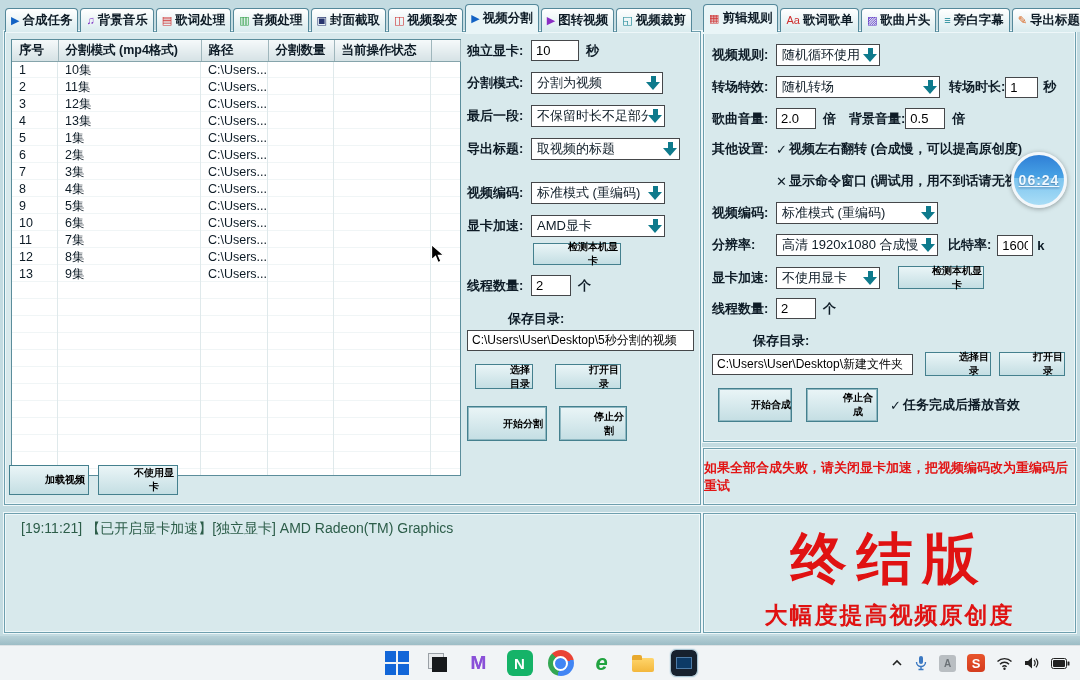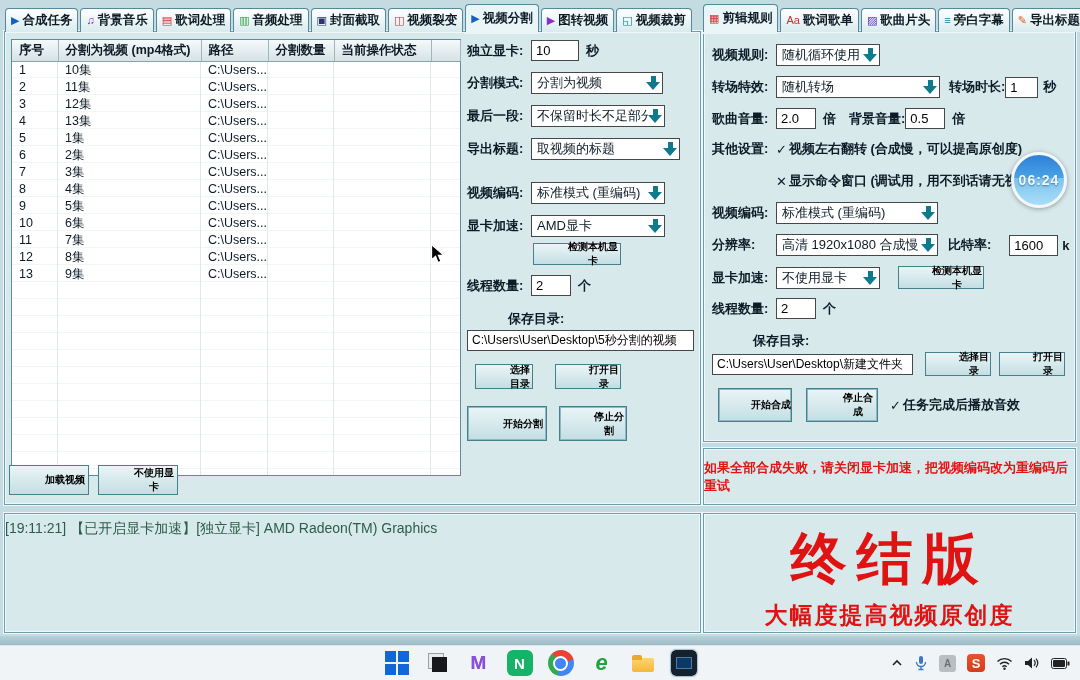--- a/index.html
+++ b/index.html
@@ -18,21 +18,21 @@
   .tab.active { height:28px; background:#e9f5f7; box-shadow:0 2px 0 #e9f5f7; }
   .tab .tico { font-size:11px; line-height:1; font-weight:400; }
 
   
   .panel { position:absolute; background:#d8e9ec; border:1px solid #6e9fae;
            box-shadow:0 0 0 1px #eef7f9, inset 0 0 0 1px #eef7f9; }
   .page-left   { left:4px;  top:31px;  width:697px; height:474px; }
   .page-right  { left:703px; top:31px; width:373px; height:411px; }
   .warn-box    { left:703px; top:448px; width:373px; height:57px; display:flex; align-items:center; justify-content:center; }
   .version-box { left:703px; top:513px; width:373px; height:120px; text-align:center; }
-  .log-box     { left:4px;  top:513px; width:697px; height:120px; padding:6px 0; }
+  .log-box     { left:4px;  top:513px; width:697px; height:120px; padding:6px 16px; }
 
   
   .table-wrap { position:absolute; left:6px; top:7px; width:450px; height:437px; background:#ffffff;
     border:1px solid #5b8d9b;
     background-image:
       linear-gradient(90deg, transparent 0 45px, #dfe9eb 45px 46px, transparent 46px 188px, #dfe9eb 188px 189px,
         transparent 189px 255px, #dfe9eb 255px 256px, transparent 256px 321px, #dfe9eb 321px 322px,
         transparent 322px 418px, #dfe9eb 418px 419px, transparent 419px),
       repeating-linear-gradient(180deg, transparent 0 16px, #f0f5f6 16px 17px);
     background-position:0 21px, 0 21px; background-repeat:no-repeat, repeat; }
@@ -95,21 +95,21 @@
   .tb-app::after { content:""; width:14px; height:10px; border:1px solid #4d7ba6; background:#0c3a66; }
   .tray { position:absolute; right:10px; top:0; bottom:0; display:flex; align-items:center; gap:11px; }
   .tr-i { display:flex; align-items:center; justify-content:center; }
   .tr-sogou { width:18px; height:18px; background:linear-gradient(#e8542c,#d43c1e); border-radius:4px; color:#ffffff; font-size:13px; font-weight:700; }
   .tr-ime { width:17px; height:17px; background:#b9bec2; border-radius:3px; color:#6b7176; font-size:10px; font-weight:700; }
 
   
   .timer { position:absolute; left:1011px; top:152px; width:56px; height:56px; border-radius:50%;
            border:3px solid #f3f7fa; background:linear-gradient(180deg,#2f7fd6 0%,#49a4e6 46%,#7cc4ef 46%,#a9ddf6 100%);
            display:flex; align-items:center; justify-content:center; box-shadow:0 1px 5px rgba(0,0,0,.35); z-index:9; }
-  .timer span { color:#eef8ff; font-size:14px; font-weight:700; text-shadow:0 1px 2px rgba(20,60,120,.6); letter-spacing:1px; }
+  .timer span { color:#eef8ff; font-size:14px; font-weight:700; text-shadow:0 1px 2px rgba(20,60,120,.6); letter-spacing:1px;text-decoration:underline; }
   .cursor { position:absolute; left:430px; top:243px; z-index:10; }
 </style>
 </head>
 <body>
 
 <div class="screen">
 
   <div class="tabs tabs-left">
 
       <div class="tab">
@@ -194,21 +194,21 @@
             <col class="c2">
             <col class="c3">
             <col class="c4">
             <col class="c5">
             <col class="c6">
           </colgroup>
         <thead>
           <tr>
 
           <th>序号</th>
-              <th>分割为视频 (mp4格式)</th>
+              <th>分割模式 (mp4格式)</th>
               <th>路径</th>
               <th>分割数量</th>
               <th>当前操作状态</th>
               <th></th>
             </tr>
         </thead>
         <tbody>
 
             <tr>
               <td>1</td>
@@ -454,21 +454,21 @@
         </div>
       </div>
 
       <div class="g-row" style="top:202px">
         <span class="lbl">分辨率:</span>
         <div class="combo" style="width:162px">
           <span class="ctext">高清 1920x1080 合成慢</span>
             <span class="dd"></span>
         </div>
         <span class="lbl2" style="margin-left:10px">比特率:</span>
-        <input class="ti" style="width: 49px; margin-left: 18px;" value="1600">
+        <input class="ti" style="width: 36px; margin-left: 6px;" value="1600">
         <span class="unit" style="margin-left:4px">k</span>
       </div>
 
       <div class="g-row" style="top:234px">
         <span class="lbl">显卡加速:</span>
         <div class="combo" style="width:104px">
           <span class="ctext">不使用显卡</span>
             <span class="dd"></span>
         </div>
         <button class="btn" style="width:86px;height:23px;margin-left:18px">检测本机显卡</button>

